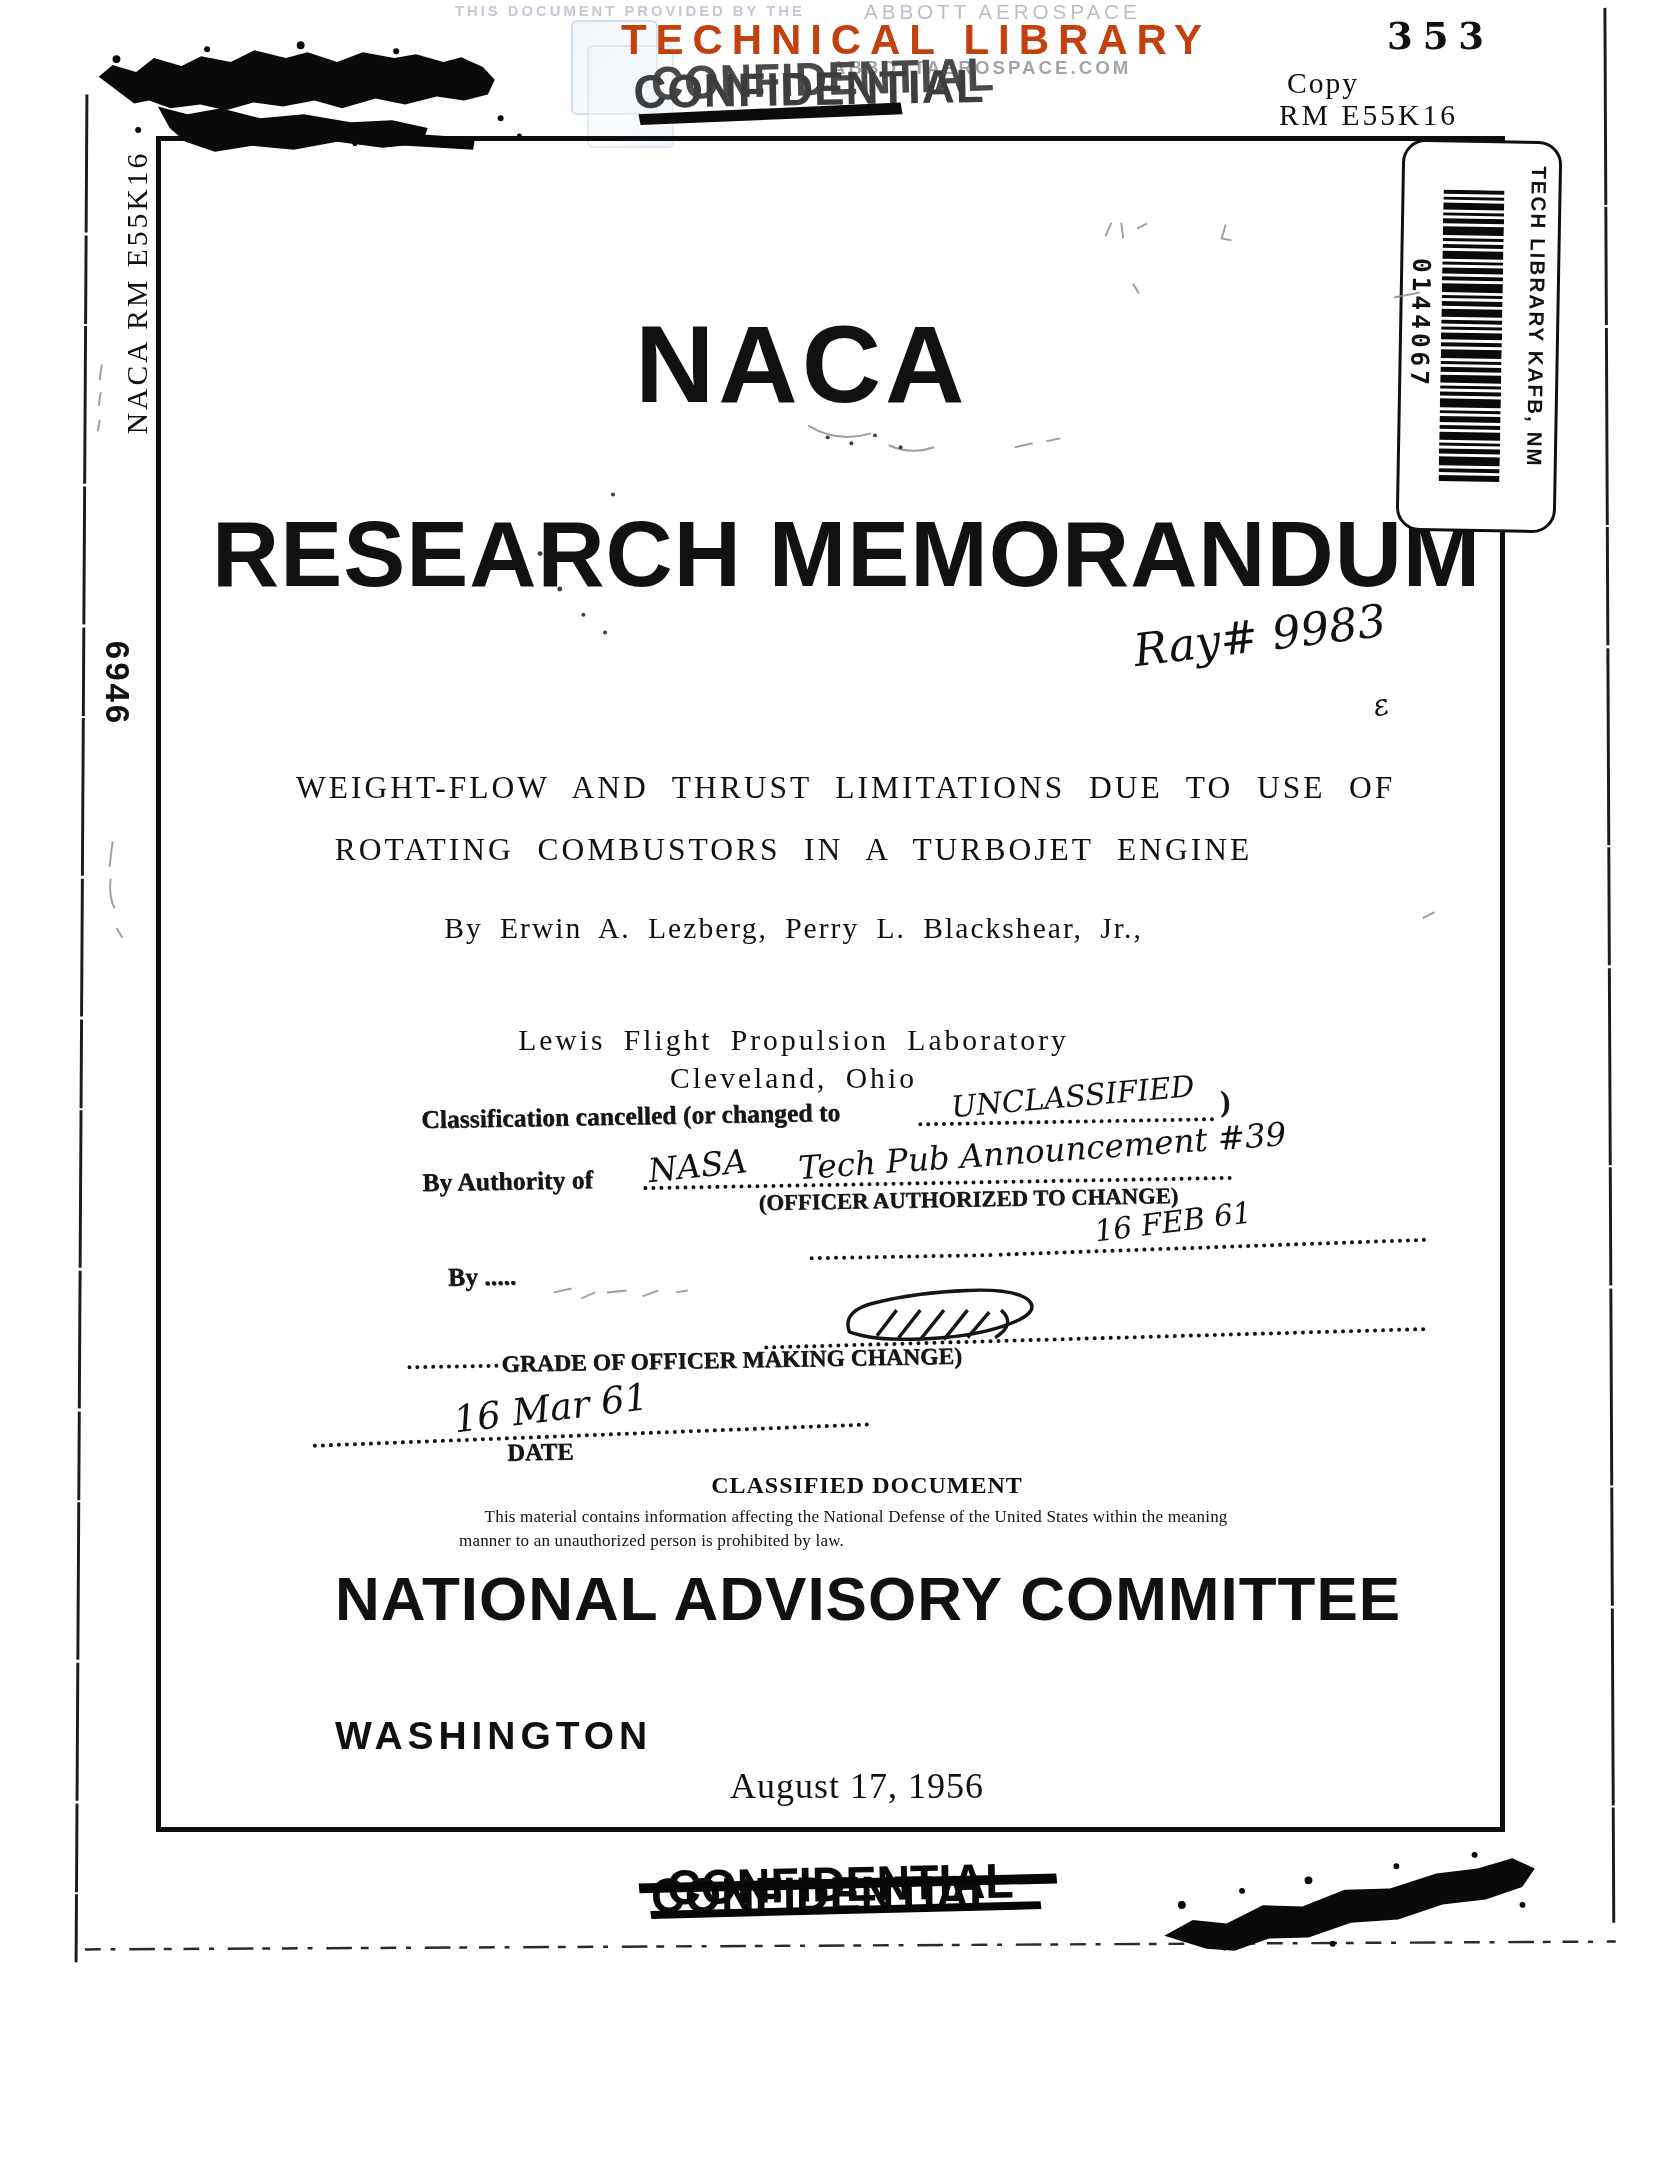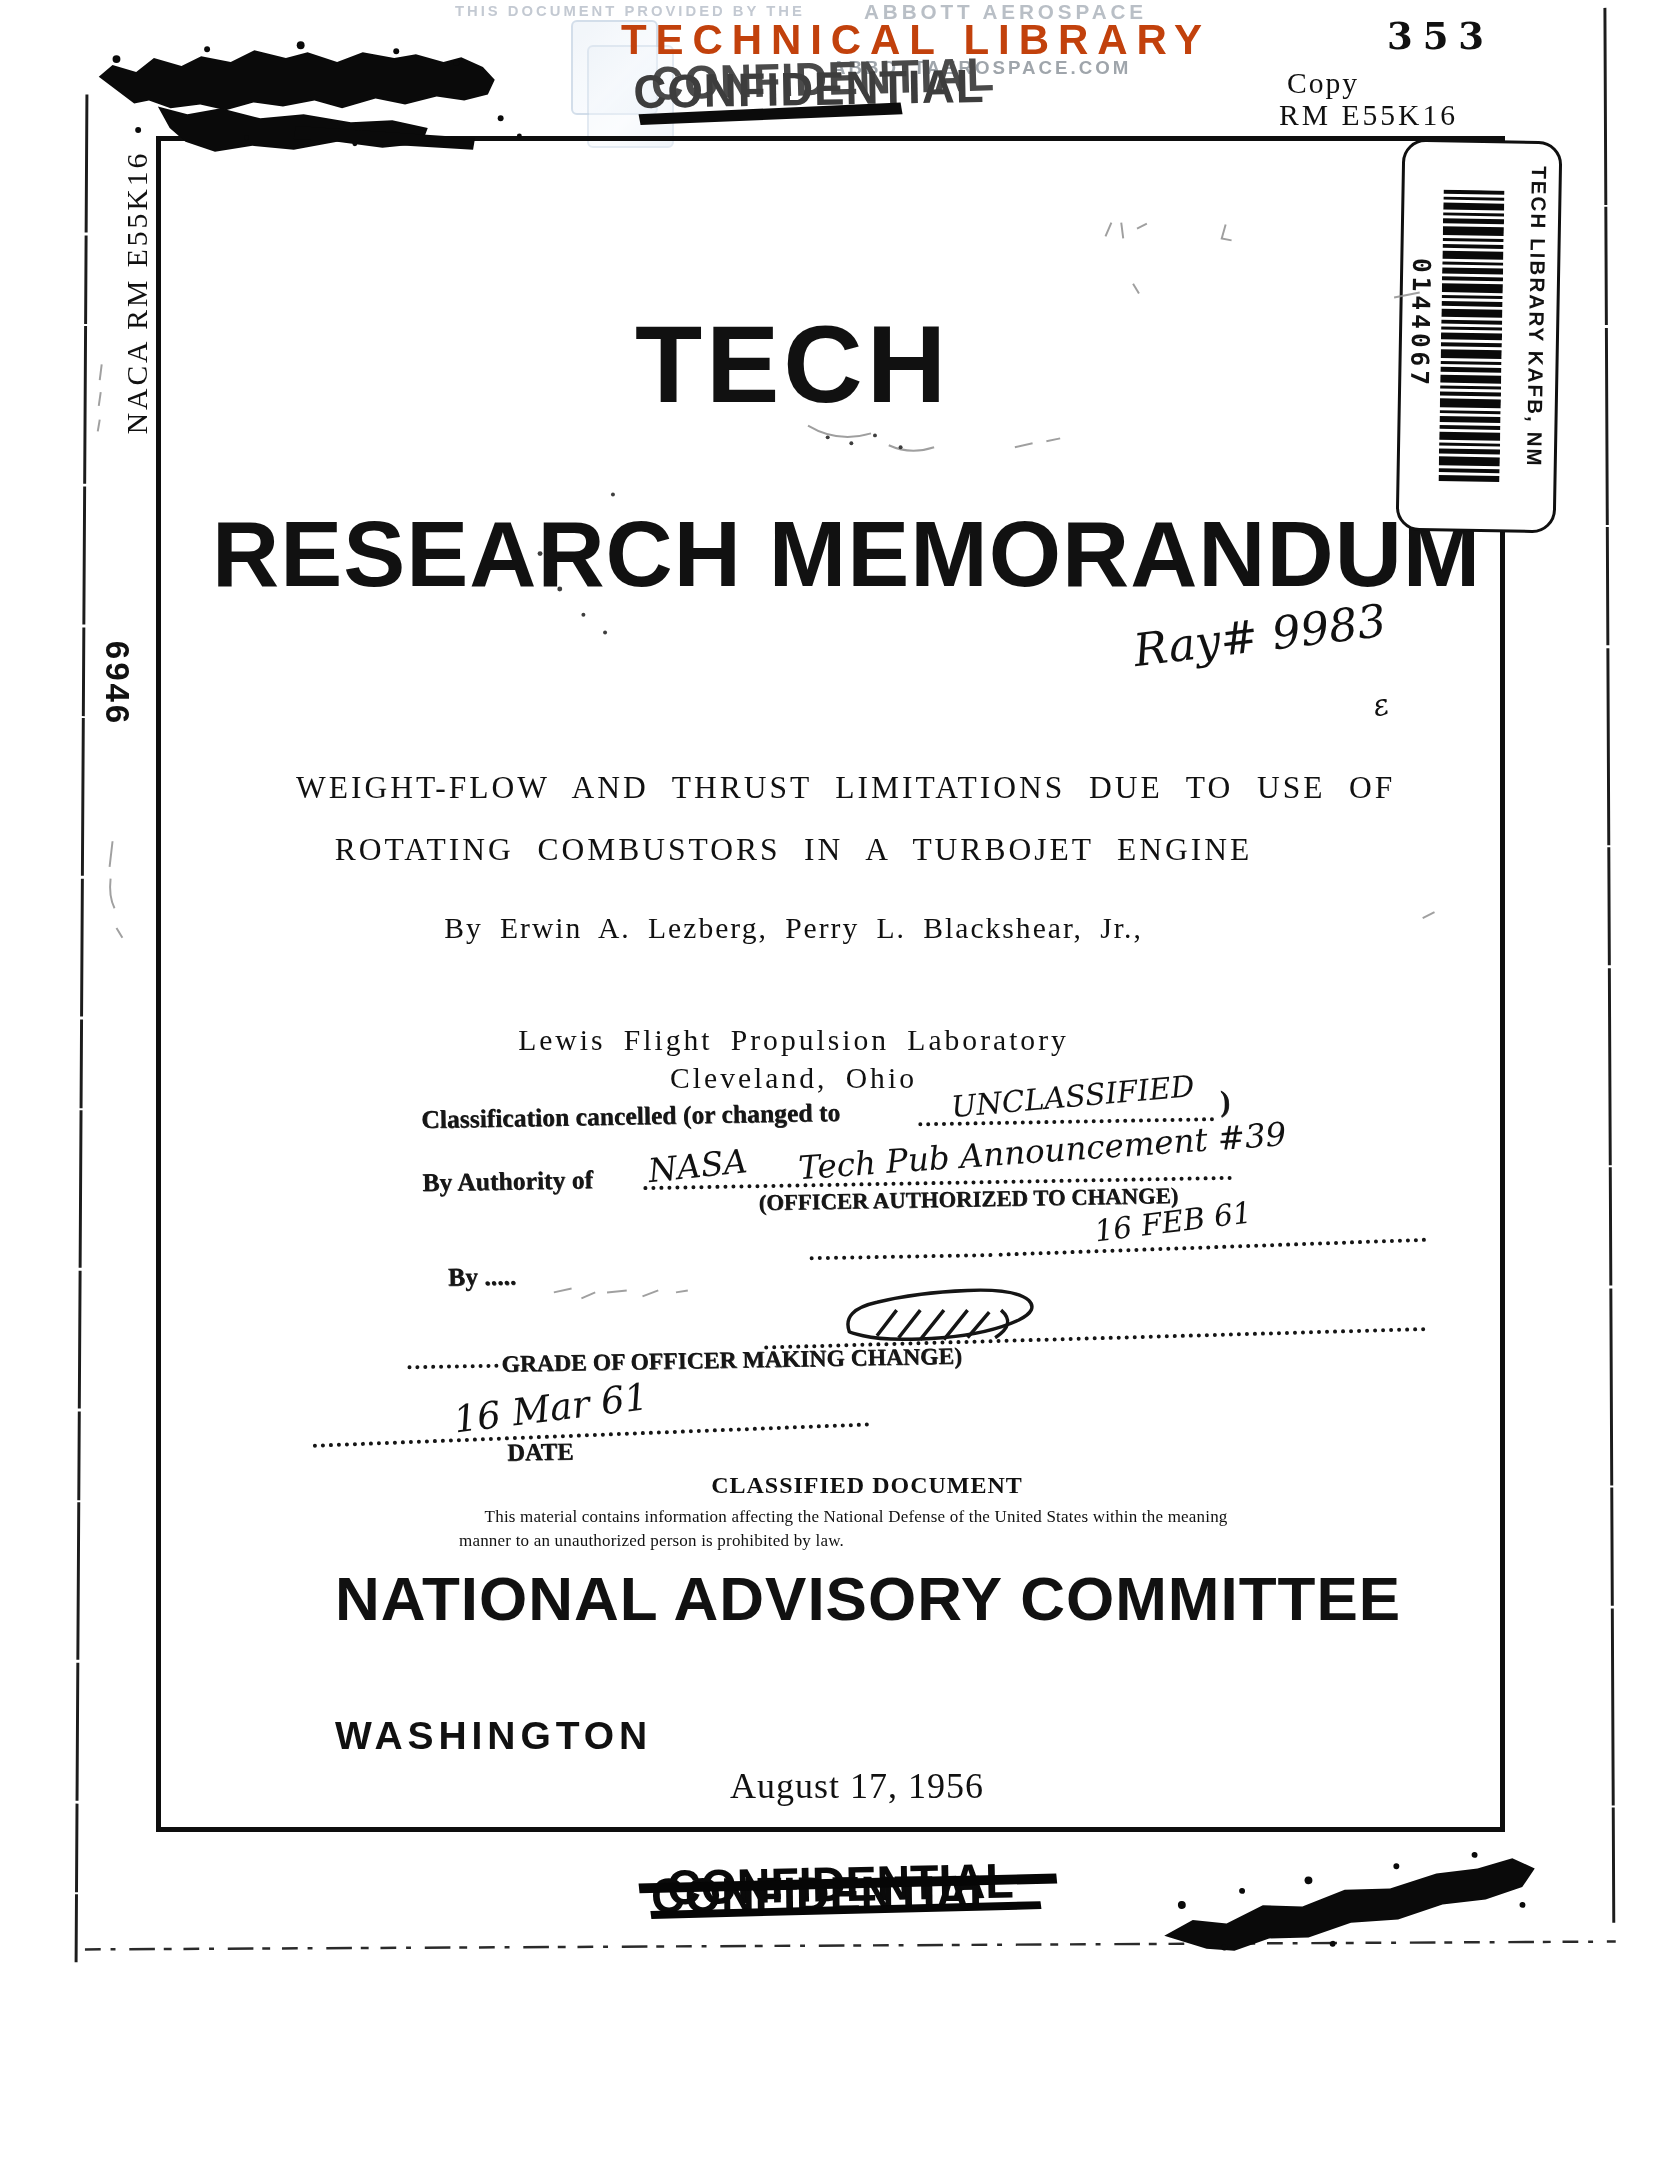--- a/index.html
+++ b/index.html
@@ -1,21 +1,21 @@
 <!DOCTYPE html>
 <html><head>
 <meta charset="utf-8">
 <style>
   html,body{margin:0;padding:0;background:#e8e8e8;}
   .page{position:relative;width:1681px;height:2176px;background:#ffffff;overflow:hidden;
         font-family:"Liberation Serif",serif;color:#111;}
   .abs{position:absolute;}
   
   .wm-small{font-family:"Liberation Sans",sans-serif;color:#c3c9d2;font-size:14.8px;letter-spacing:3px;font-weight:bold;}
-  .wm-brand{font-family:"Liberation Sans",sans-serif;color:#b9bfc6;font-size:20.7px;letter-spacing:3.9px;font-weight:bold;}
+  .wm-brand{font-family:"Liberation Sans",sans-serif;color:#b9bfc6;font-size:20.7px;letter-spacing:3.9px;font-weight:normal;}
   .wm-title{font-family:"Liberation Sans",sans-serif;color:#c2410c;font-size:42px;letter-spacing:8.9px;font-weight:bold;}
   .wm-url{font-family:"Liberation Sans",sans-serif;color:#9fa5ab;font-size:18.7px;letter-spacing:3px;font-weight:bold;}
   .wm-paper{border:2px solid #c9d7e6;background:linear-gradient(135deg,#eef3f9 0%,#f8fbfe 60%,#e3ecf6 100%);
             border-radius:5.9px;opacity:.8;}
   
   .stamp-gray{font-family:"Liberation Sans",sans-serif;font-weight:bold;font-size:47px;color:#4a4a4a;
               letter-spacing:1px;transform:rotate(-1.6deg) scaleX(.95);white-space:nowrap;}
   .stamp-gray2{color:#3d3d3d;transform:rotate(-1deg) scaleX(.97);}
   .stamp-black{font-family:"Liberation Sans",sans-serif;font-weight:bold;font-size:49px;color:#0a0a0a;
                letter-spacing:0px;transform:rotate(-1.2deg) scaleX(.95);white-space:nowrap;}
@@ -117,21 +117,21 @@
           <rect x="0" y="257" width="62" height="3"></rect>
           <rect x="0" y="263" width="62" height="5"></rect>
         <rect x="0" y="271" width="62" height="9"></rect>
           <rect x="0" y="283" width="62" height="4"></rect>
           <rect x="0" y="290" width="62" height="6"></rect>
       </g>
     </svg>
     <div class="abs lib-text" style="right:7.9px;top:21.7px;">TECH LIBRARY KAFB, NM</div>
   </div>
 
-  <div class="abs naca" style="left:635px;top:309px;width:296px;text-align:center;">TECH</div>
+  <div class="abs naca" style="left:635px;top:309px;width:296px;text-align:center;">NACA</div>
   <div class="abs rm-title" style="left:212px;top:508px;width:1113px;text-align:center;">RESEARCH MEMORANDUM</div>
   <div class="abs hand" style="left:1133px;top:609px;font-size:45px;transform:rotate(-7deg);">Ray# 9983</div>
   <div class="abs hand" style="left:1373px;top:688px;font-size:29.6px;transform:rotate(-12deg);">ε</div>
 
   <div class="abs tw" style="left:296px;top:770px;width:995px;font-size:31.5px;">WEIGHT-FLOW AND THRUST LIMITATIONS DUE TO USE OF</div>
   <div class="abs tw" style="left:296px;top:832px;width:995px;font-size:31.5px;">ROTATING COMBUSTORS IN A TURBOJET ENGINE</div>
   <div class="abs tw" style="left:296px;top:912px;width:995px;font-size:29.6px;letter-spacing:2px;word-spacing:7.9px;">By Erwin A. Lezberg, Perry L. Blackshear, Jr.,</div>
   <div class="abs tw" style="left:296px;top:1024px;width:995px;font-size:29.6px;letter-spacing:3px;word-spacing:7.9px;">Lewis Flight Propulsion Laboratory</div>
   <div class="abs tw" style="left:296px;top:1062px;width:995px;font-size:29.6px;letter-spacing:3px;word-spacing:7.9px;">Cleveland, Ohio</div>
 

